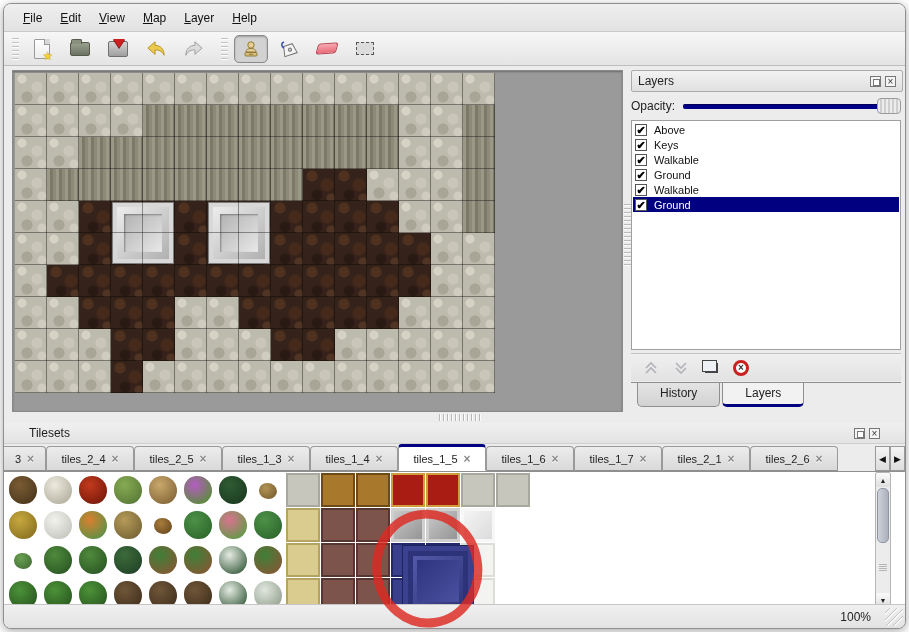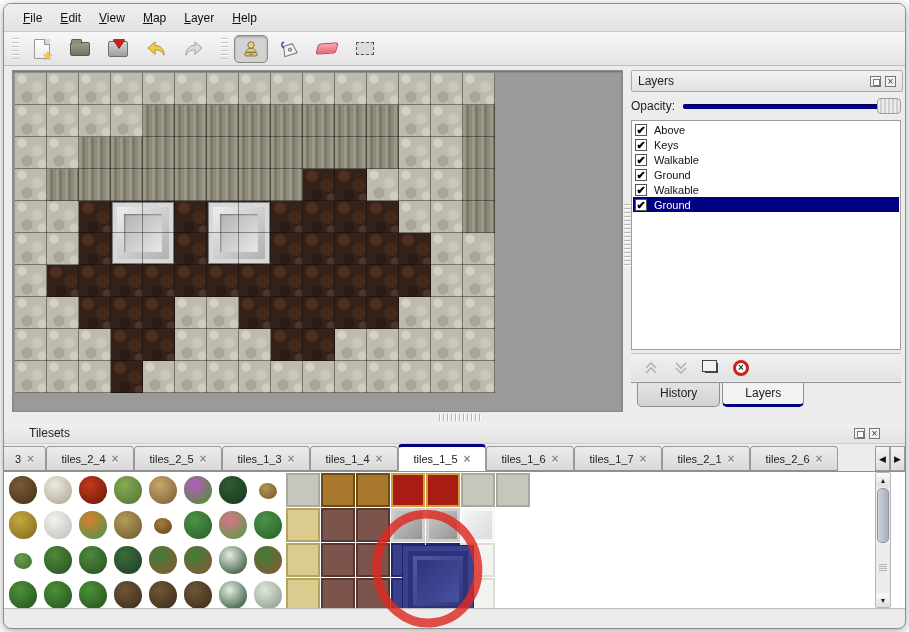--- a/index.html
+++ b/index.html
@@ -603,15 +603,19 @@
     </div>
     <svg class="ts-annot" id="ts-annot" viewBox="0 0 909 207">
         <ellipse cx="427" cy="147" rx="51" ry="55" fill="none" stroke="#dd2a22" stroke-width="9" opacity="0.82" transform="rotate(-8 427 147)"></ellipse>
       </svg>
     <div class="ts-scroll">
       <span class="sb-btn" style="top:0;">▲</span>
       <span class="sb-thumb"></span>
       <span class="sb-grip"></span>
       <span class="sb-btn" style="bottom:0;">▼</span>
     </div>
+    <div class="statusbar">
+      <span class="zoom-label">100%</span>
+      <span class="resize-grip"></span>
+    </div>
   </div>
 
 </div>
 
 </body></html>

